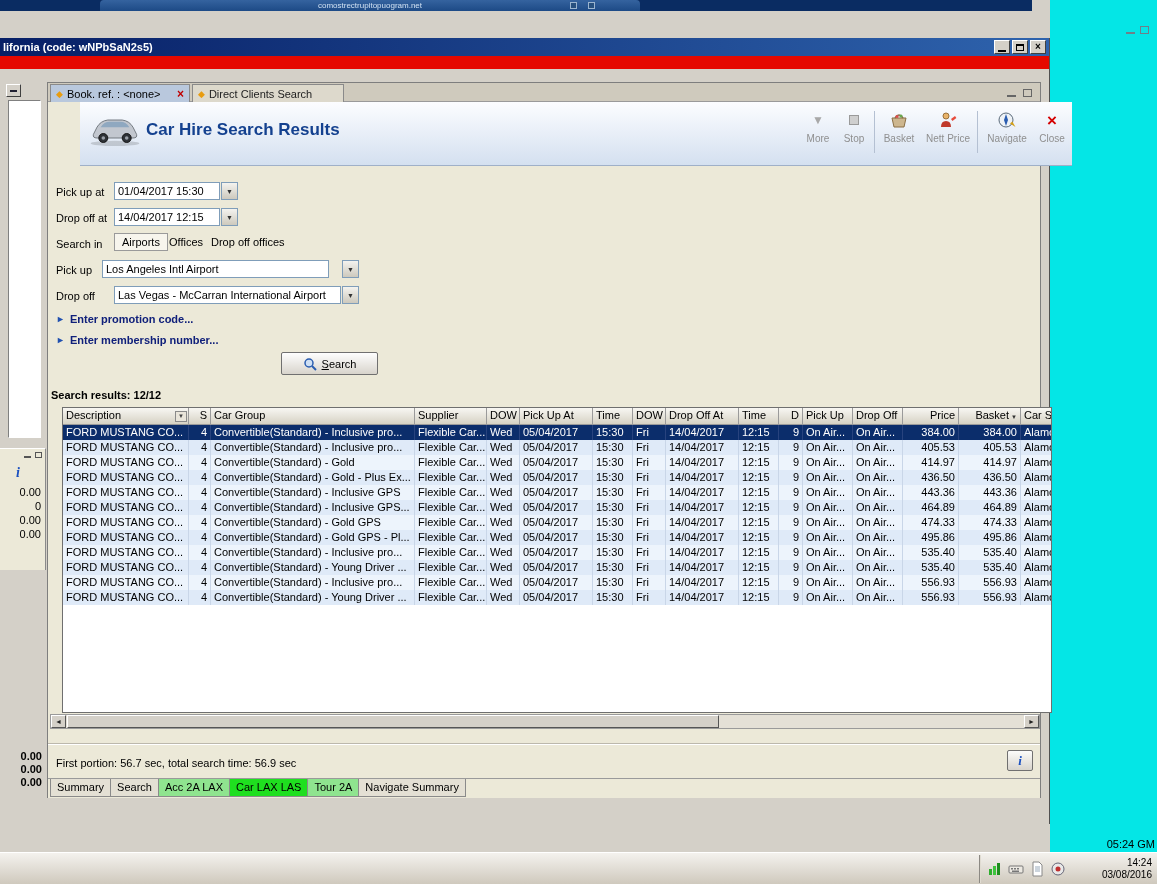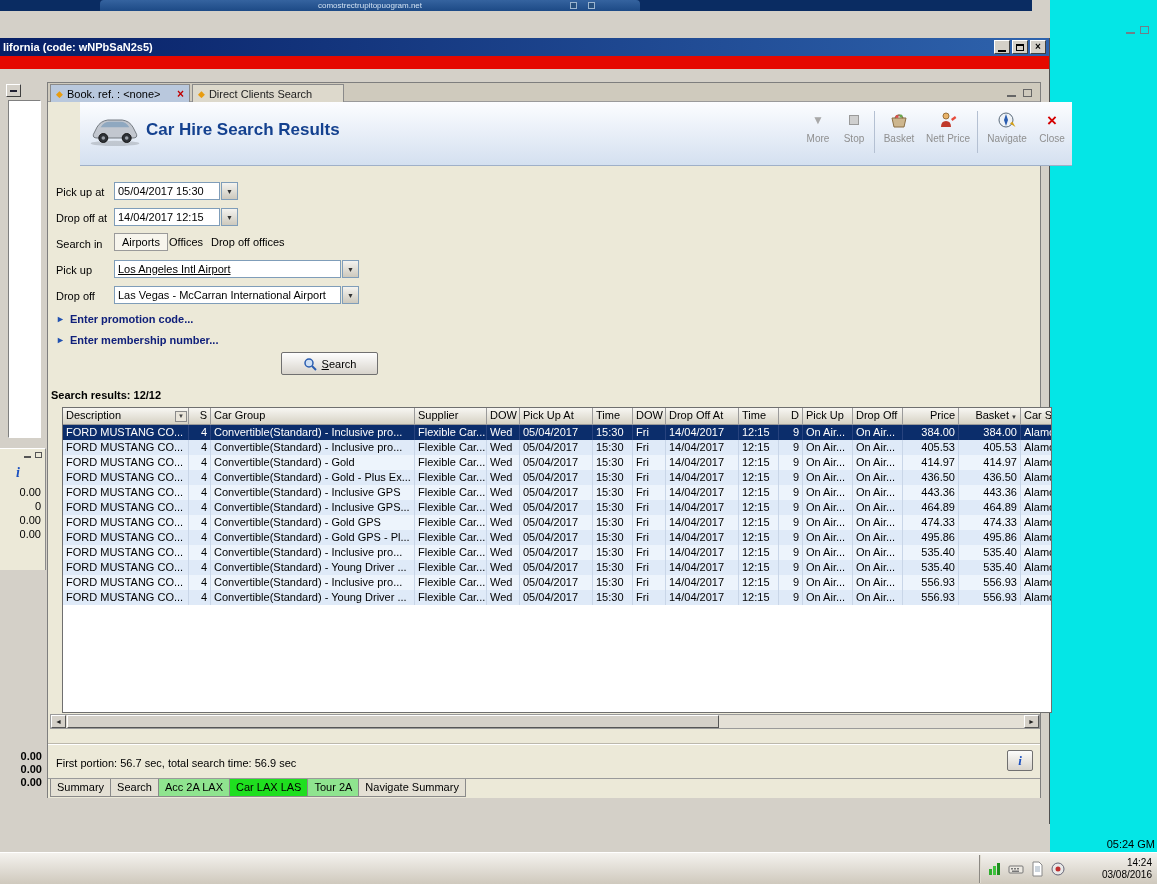--- a/index.html
+++ b/index.html
@@ -264,34 +264,34 @@
           <div class="titem narrow">
             <div class="ticon">
                 <span class="close-glyph">×</span>
               </div>
             <div class="tlabel">Close</div>
           </div>
         </div>
       </div>
 
       <div class="flabel" style="top:103px;">Pick up at</div>
-      <div class="ffield" style="left:66px;top:99px;width:106px;">05/04/2017 15:30</div>
+      <div class="ffield" style="left:66px;top:99px;width:106px;">01/04/2017 15:30</div>
       <div class="fdrop" style="left:173px;top:99px;">▼</div>
 
       <div class="flabel" style="top:129px;">Drop off at</div>
       <div class="ffield" style="left:66px;top:125px;width:106px;">14/04/2017 12:15</div>
       <div class="fdrop" style="left:173px;top:125px;">▼</div>
 
       <div class="flabel" style="top:155px;">Search in</div>
       <div id="seg-airports">Airports</div>
       <div class="seg-plain" style="left:121px;">Offices</div>
       <div class="seg-plain" style="left:163px;">Drop off offices</div>
 
       <div class="flabel" style="top:181px;">Pick up</div>
-      <div class="ffield" style="left:66px;top:177px;width:227px;text-decoration:underline;">Los Angeles Intl Airport</div>
+      <div class="ffield" style="left:54px;top:177px;width:227px;">Los Angeles Intl Airport</div>
       <div class="fdrop" style="left:294px;top:177px;">▼</div>
 
       <div class="flabel" style="top:207px;">Drop off</div>
       <div class="ffield" style="left:66px;top:203px;width:227px;">Las Vegas - McCarran International Airport</div>
       <div class="fdrop" style="left:294px;top:203px;">▼</div>
 
       <div class="expander" style="top:230px;">
         <span class="tri">►</span>
         <span class="extext">Enter promotion code...</span>
       </div>

